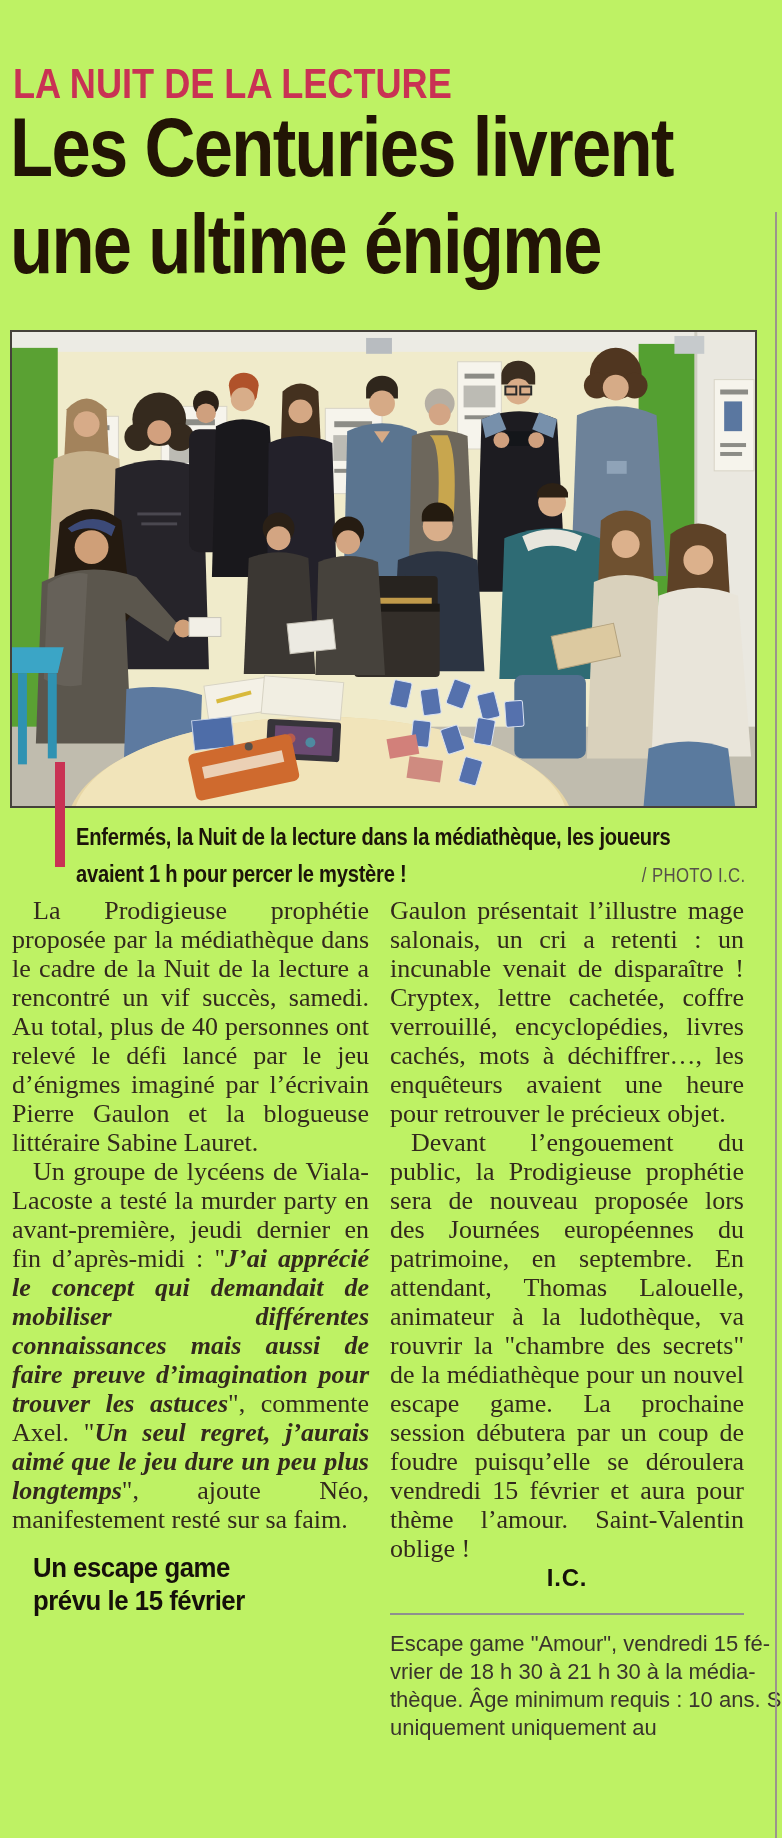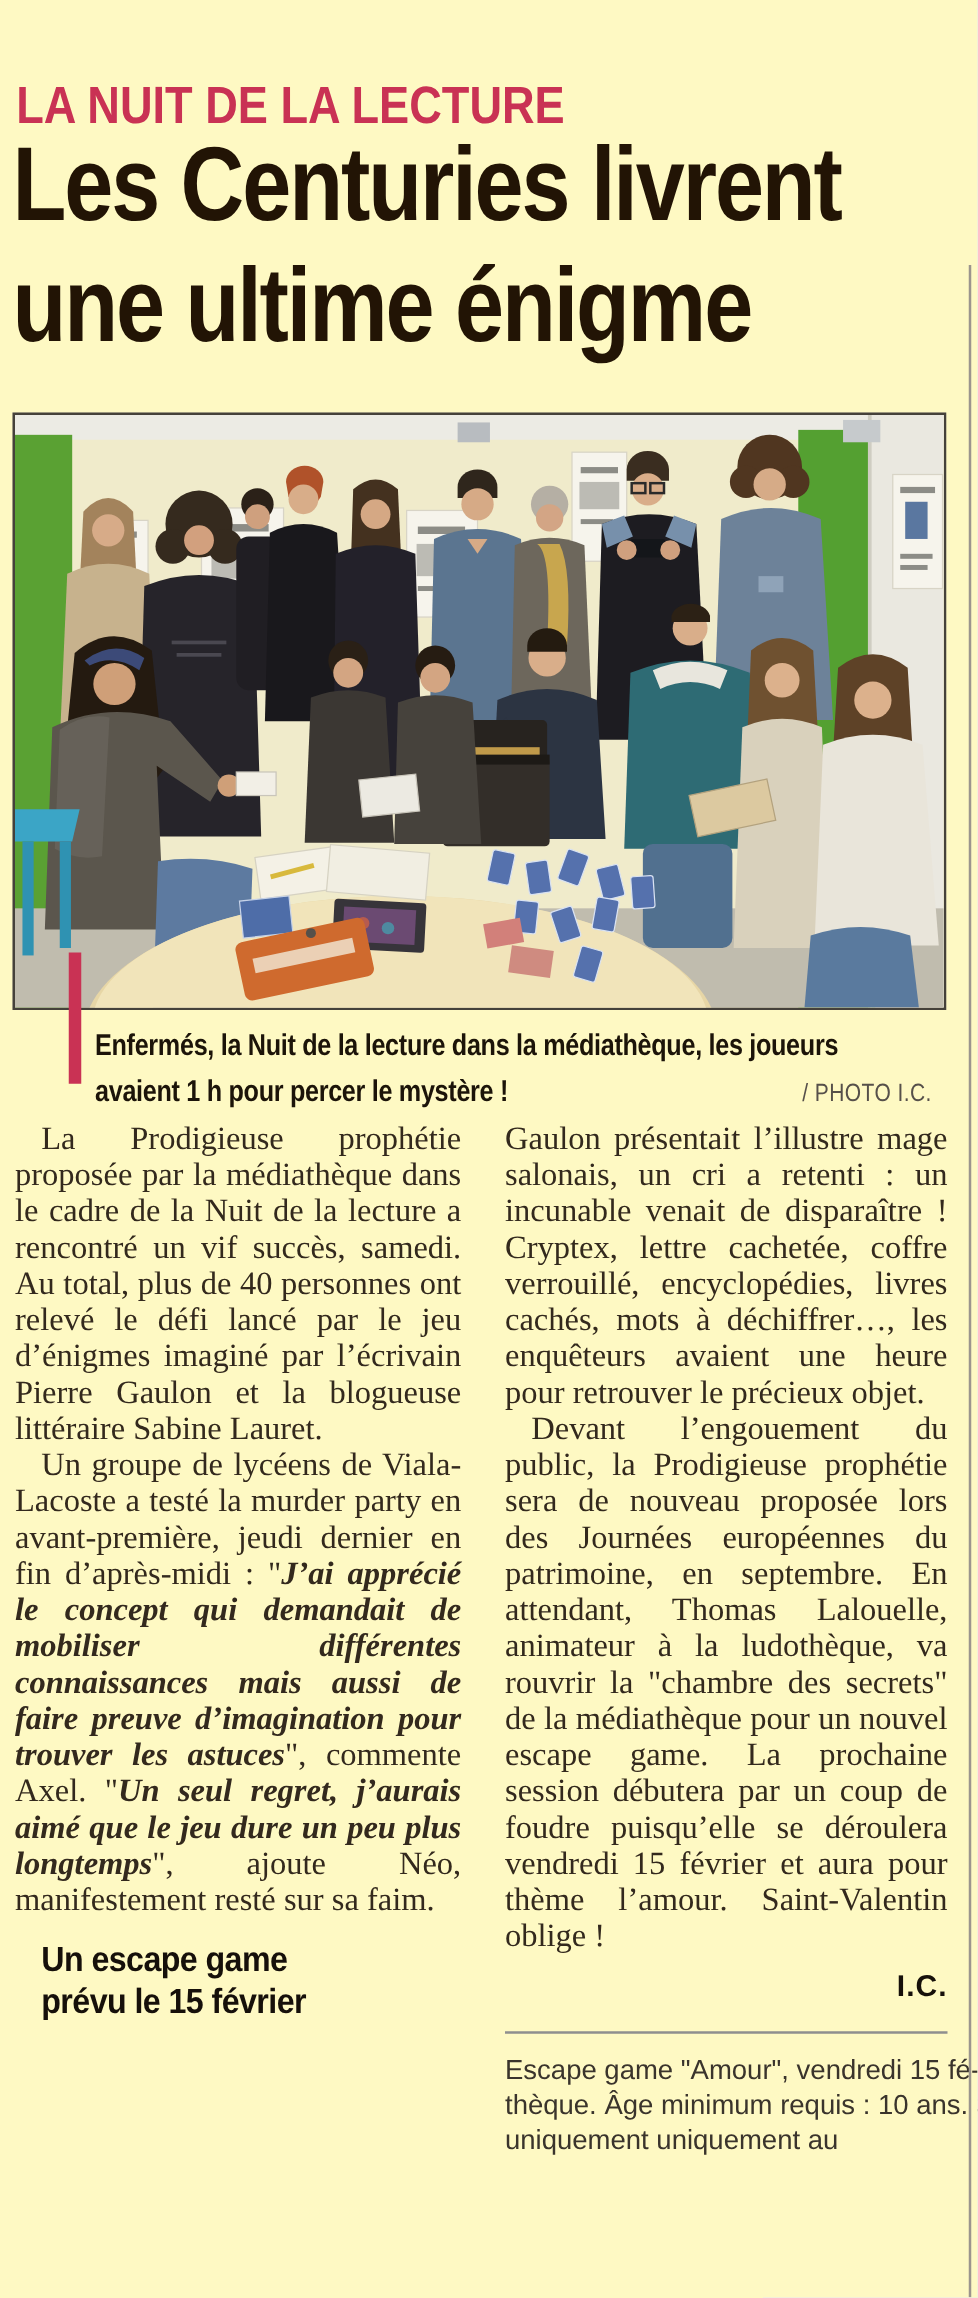--- a/index.html
+++ b/index.html
@@ -1,45 +1,45 @@
 <!DOCTYPE html>
 <html lang="fr"><head>
 <meta charset="utf-8">
 <title>Article</title>
 <style>
   html,body{margin:0;padding:0;background:#e9e9e9;}
-  .page{position:relative;width:782px;height:1838px;background:#fef9c3;overflow:hidden;
+  .page{position:relative;width:782px;height:1838px;background:#bef264;overflow:hidden;
         font-family:"Liberation Sans",sans-serif;}
   .kicker{position:absolute;left:13px;top:60px;font-size:42px;font-weight:800;
           color:#c93254;white-space:nowrap;letter-spacing:0;
           transform:scaleX(.86);transform-origin:left top;}
   .headline{position:absolute;left:10px;top:99px;margin:0;font-size:84px;line-height:97px;
           font-weight:800;color:#221405;letter-spacing:-2px;white-space:nowrap;
           transform:scaleX(.84);transform-origin:left top;}
   .photo{position:absolute;left:10px;top:330px;width:747px;height:478px;margin:0;
          border:2px solid #45413a;box-sizing:border-box;background:#efeacb;}
   .photo svg{display:block;width:100%;height:100%;}
   .redbar{position:absolute;left:55px;top:762px;width:10px;height:105px;background:#c93254;}
   .caption{position:absolute;left:76px;top:818px;width:797px;color:#1c1409;
            font-weight:700;font-size:24px;line-height:37px;letter-spacing:-.3px;
            transform:scaleX(.84);transform-origin:left top;white-space:nowrap;}
   .cap-line2{display:flex;justify-content:space-between;align-items:baseline;}
   .credit{font-weight:400;font-size:20px;color:#56504a;letter-spacing:.4px;}
   .col{position:absolute;top:896px;font-family:"Liberation Serif",serif;font-size:26px;
        line-height:29px;text-align:justify;color:#33291d;}
   .col1{left:12px;width:357px;}
-  .col2{left:404px;width:354px;}
+  .col2{left:390px;width:354px;}
   .para{margin:0;}
   .para.indent{text-indent:21px;}
   .para em{font-style:italic;font-weight:bold;}
   .subhead{font-family:"Liberation Sans",sans-serif;font-weight:700;font-size:28px;
            line-height:33px;color:#16100a;margin:17px 0 8px 21px;letter-spacing:-.5px;
            transform:scaleX(.92);transform-origin:left top;white-space:nowrap;}
   .byline{font-family:"Liberation Sans",sans-serif;font-weight:700;font-size:24px;
-          color:#16100a;text-align:right;margin-top:12px;letter-spacing:.8px;}
+          color:#16100a;text-align:center;letter-spacing:.8px;}
   .note-rule{border:none;border-top:2px solid #8f8f8f;height:0;margin:21px 0 15px 0;}
   .note{font-family:"Liberation Sans",sans-serif;font-size:22px;line-height:28px;
         color:#3a342c;text-align:left;}
   .note-line{white-space:nowrap;}
   .phone-icon{font-family:"DejaVu Sans",sans-serif;font-size:21px;}
   .vrule{position:absolute;left:775px;top:212px;width:2px;height:1626px;background:#9b958d;}
 </style>
 </head>
 <body>
 
@@ -221,20 +221,21 @@
       <p class="para indent"><span>Un groupe de lycéens de Viala-Lacoste a testé la murder party en avant-première, jeudi dernier en fin d’après-midi : "</span><em>J’ai apprécié le concept qui demandait de mobiliser différentes connaissances mais aussi de faire preuve d’imagination pour trouver les astuces</em><span>", commente Axel. "</span><em>Un seul regret, j’aurais aimé que le jeu dure un peu plus longtemps</em><span>", ajoute Néo, manifestement resté sur sa faim.</span></p>
       <h3 class="subhead">Un escape game<br>prévu le 15 février</h3>
     </div>
   <div class="col col2" id="col2">
       <p class="para"><span>Gaulon présentait l’illustre mage salonais, un cri a retenti : un incunable venait de disparaître ! Cryptex, lettre cachetée, coffre verrouillé, encyclopédies, livres cachés, mots à déchiffrer…, les enquêteurs avaient une heure pour retrouver le précieux objet.</span></p>
       <p class="para indent"><span>Devant l’engouement du public, la Prodigieuse prophétie sera de nouveau proposée lors des Journées européennes du patrimoine, en septembre. En attendant, Thomas Lalouelle, animateur à la ludothèque, va rouvrir la "chambre des secrets" de la médiathèque pour un nouvel escape game. La prochaine session débutera par un coup de foudre puisqu’elle se déroulera vendredi 15 février et aura pour thème l’amour. Saint-Valentin oblige !</span></p>
       <div class="byline">I.C.</div>
       <div class="note-rule"></div>
       <div class="note">
         <div class="note-line">Escape game "Amour", vendredi 15 fé-</div>
+        <div class="note-line">vrier de 18 h 30 à 21 h 30 à la média-</div>
         <div class="note-line">thèque. Âge minimum requis : 10 ans. Sur</div>
         <div class="note-line">uniquement uniquement au</div>
       </div>
     </div>
 
   <div class="vrule"></div>
 
 </div>
 
 </body></html>

